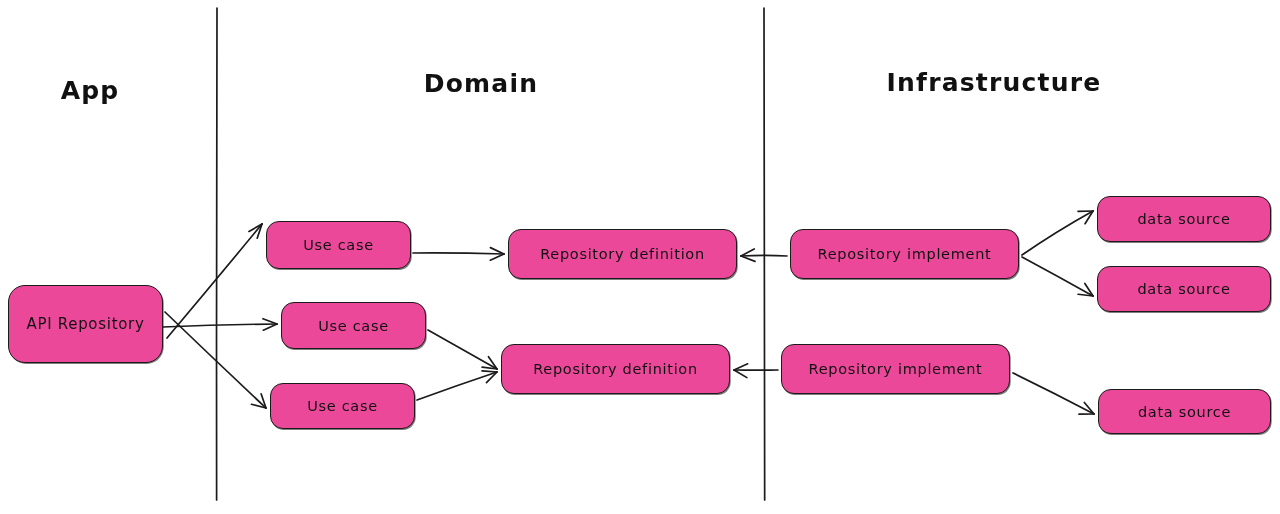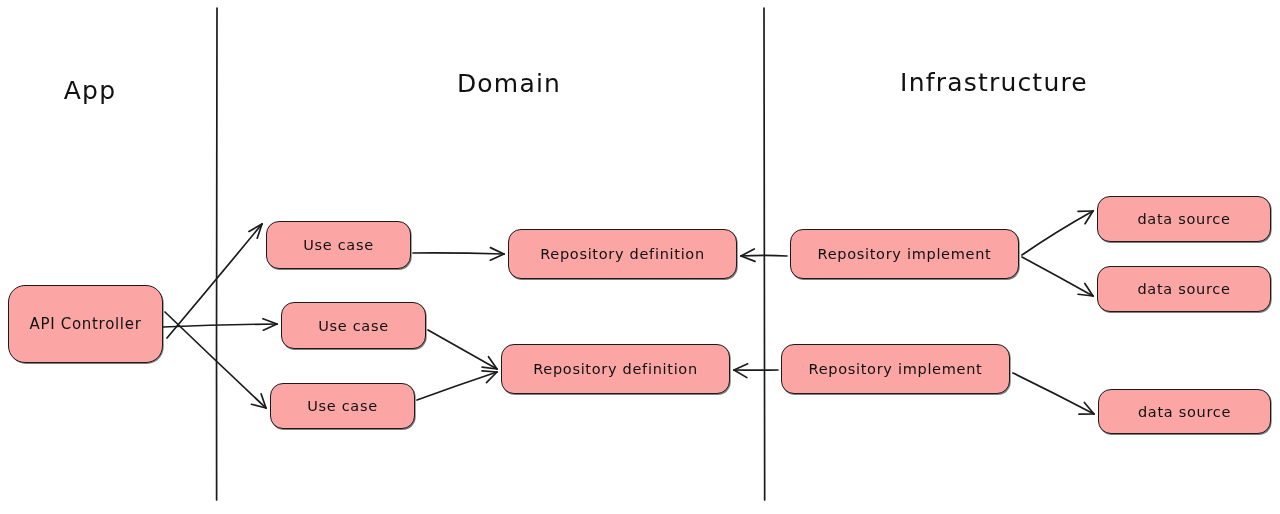--- a/index.html
+++ b/index.html
@@ -23,34 +23,34 @@
     position: absolute;
     top: 0;
     left: 0;
     width: 1280px;
     height: 514px;
   }
   .layer-title {
     position: absolute;
     font-family: "DejaVu Sans", sans-serif;
     font-size: 25px;
-    font-weight: 400;
+    font-weight: 700;
     color: #111111;
     white-space: nowrap;
     letter-spacing: 1.2px;
     transform: translateX(-50%);
     text-align: center;
   }
   .node {
     position: absolute;
     box-sizing: border-box;
     display: flex;
     align-items: center;
     justify-content: center;
-    background: #fca5a5;
+    background: #ec4899;
     border: 1.6px solid #1b1b1b;
     border-radius: 13px;
     color: #111111;
     font-family: "DejaVu Sans", sans-serif;
     font-size: 14.5px;
     letter-spacing: 0.7px;
     white-space: nowrap;
     box-shadow: 0.9px 1.1px 0 -0.2px rgba(20,20,20,0.55);
   }
   .node.big-radius {
@@ -124,26 +124,26 @@
         <g>
           <path d="M 1013 373 Q 1052.3297148477282 392.09117347432766 1094 414" fill="none" stroke="#1b1b1b" stroke-width="1.7" stroke-linecap="round"></path>
           <path d="M 1094 414 L 1079.0004695832745 414.11868983835495" fill="none" stroke="#1b1b1b" stroke-width="1.7" stroke-linecap="round"></path>
           <path d="M 1094 414 L 1084.3478560764215 402.51800898456514" fill="none" stroke="#1b1b1b" stroke-width="1.7" stroke-linecap="round"></path>
         </g>
       </g>
   </svg>
 
   <div id="titles-layer">
       <div class="layer-title" style="left: 90px; top: 76px;">App</div>
-      <div class="layer-title" style="left: 481px; top: 69px; margin-left: 28px;">Domain</div>
+      <div class="layer-title" style="left: 481px; top: 69px;">Domain</div>
       <div class="layer-title" style="left: 994px; top: 68px;">Infrastructure</div>
     </div>
   <div id="nodes-layer">
       <div class="node big-radius" style="left: 8px; top: 285px; width: 155px; height: 78px; border-radius: 17px; font-size: 15px;">
-        <span class="node-label">API Controller</span>
+        <span class="node-label">API Repository</span>
       </div>
       <div class="node" style="left: 266px; top: 221px; width: 145px; height: 48px; border-radius: 13px; font-size: 14.5px;">
         <span class="node-label">Use case</span>
       </div>
       <div class="node" style="left: 281px; top: 302px; width: 145px; height: 47px; border-radius: 13px; font-size: 14.5px;">
         <span class="node-label">Use case</span>
       </div>
       <div class="node" style="left: 270px; top: 383px; width: 145px; height: 46px; border-radius: 13px; font-size: 14.5px;">
         <span class="node-label">Use case</span>
       </div>

